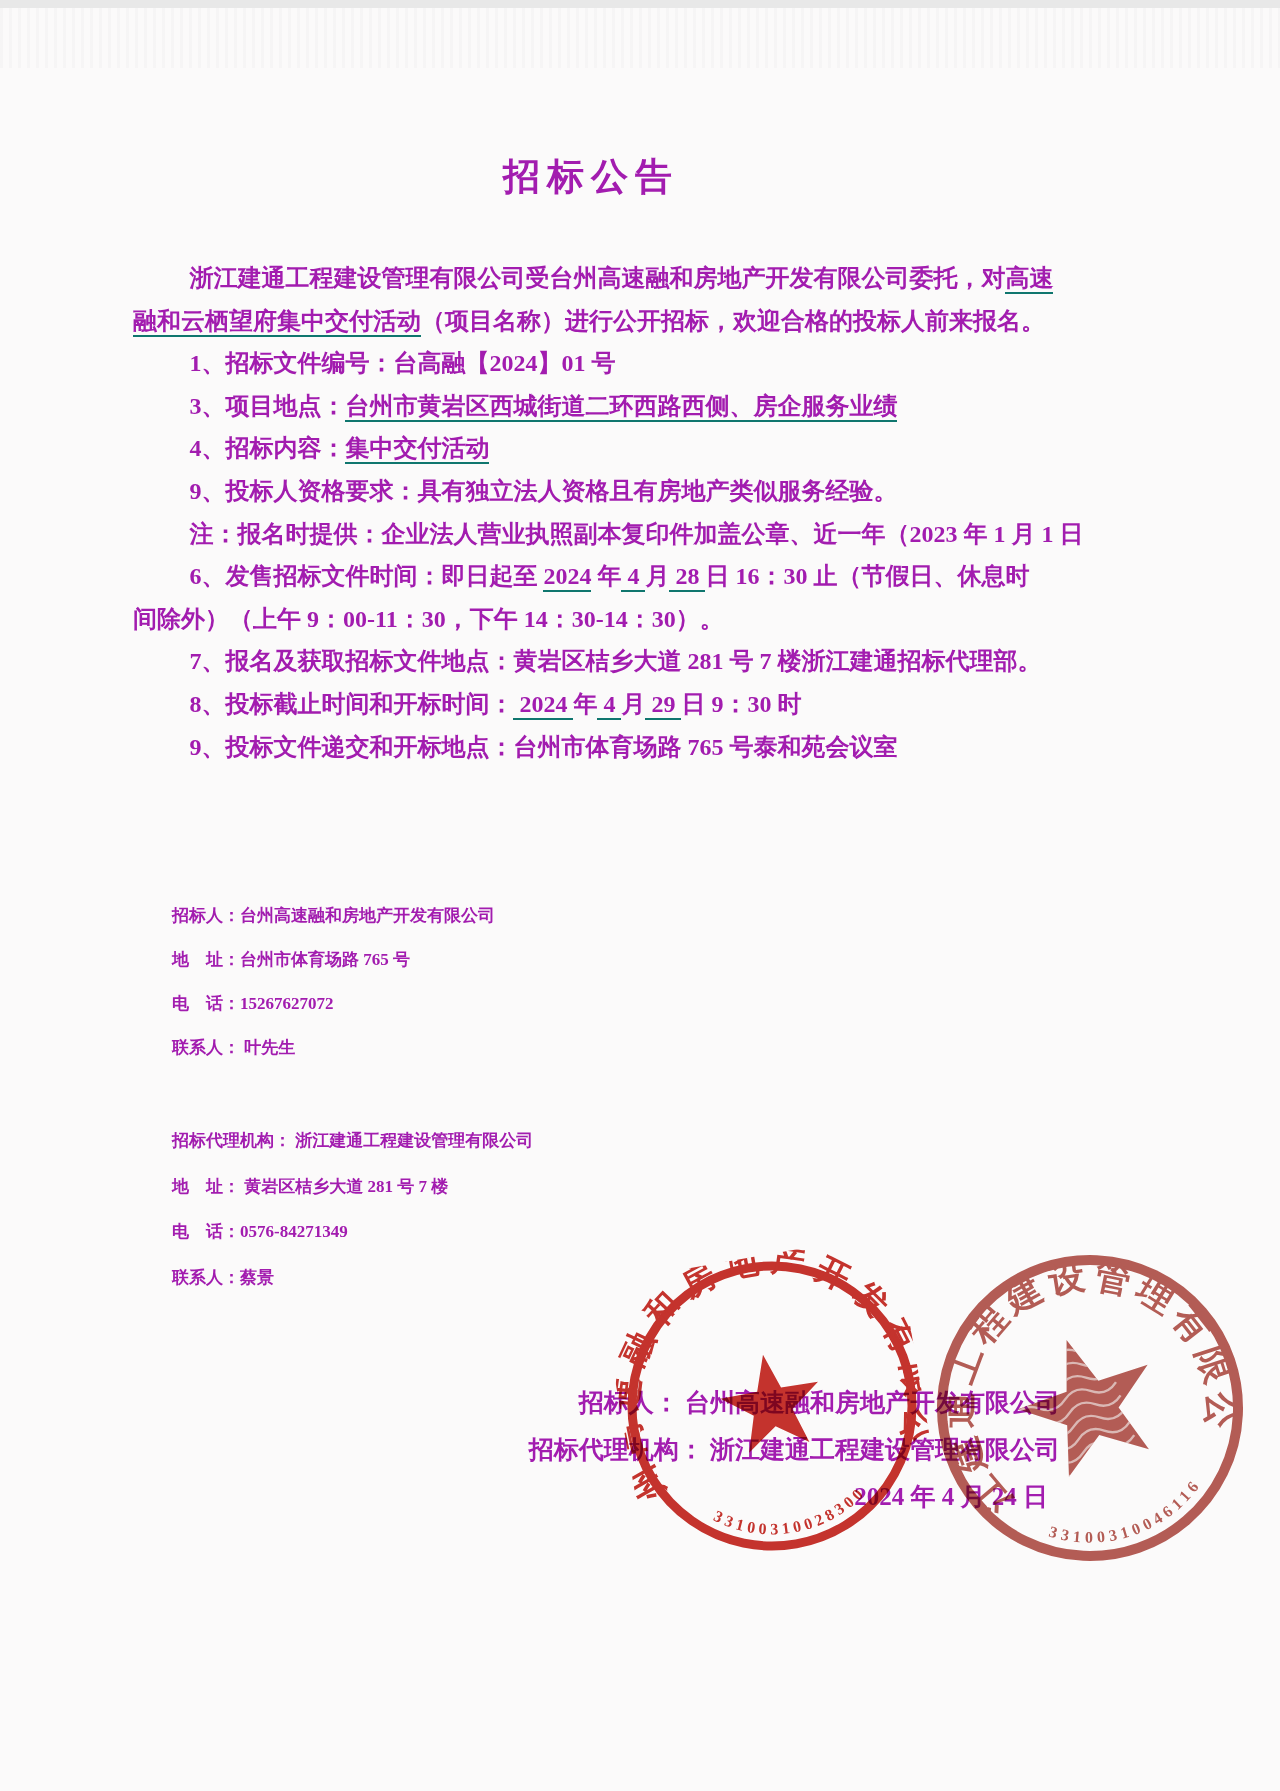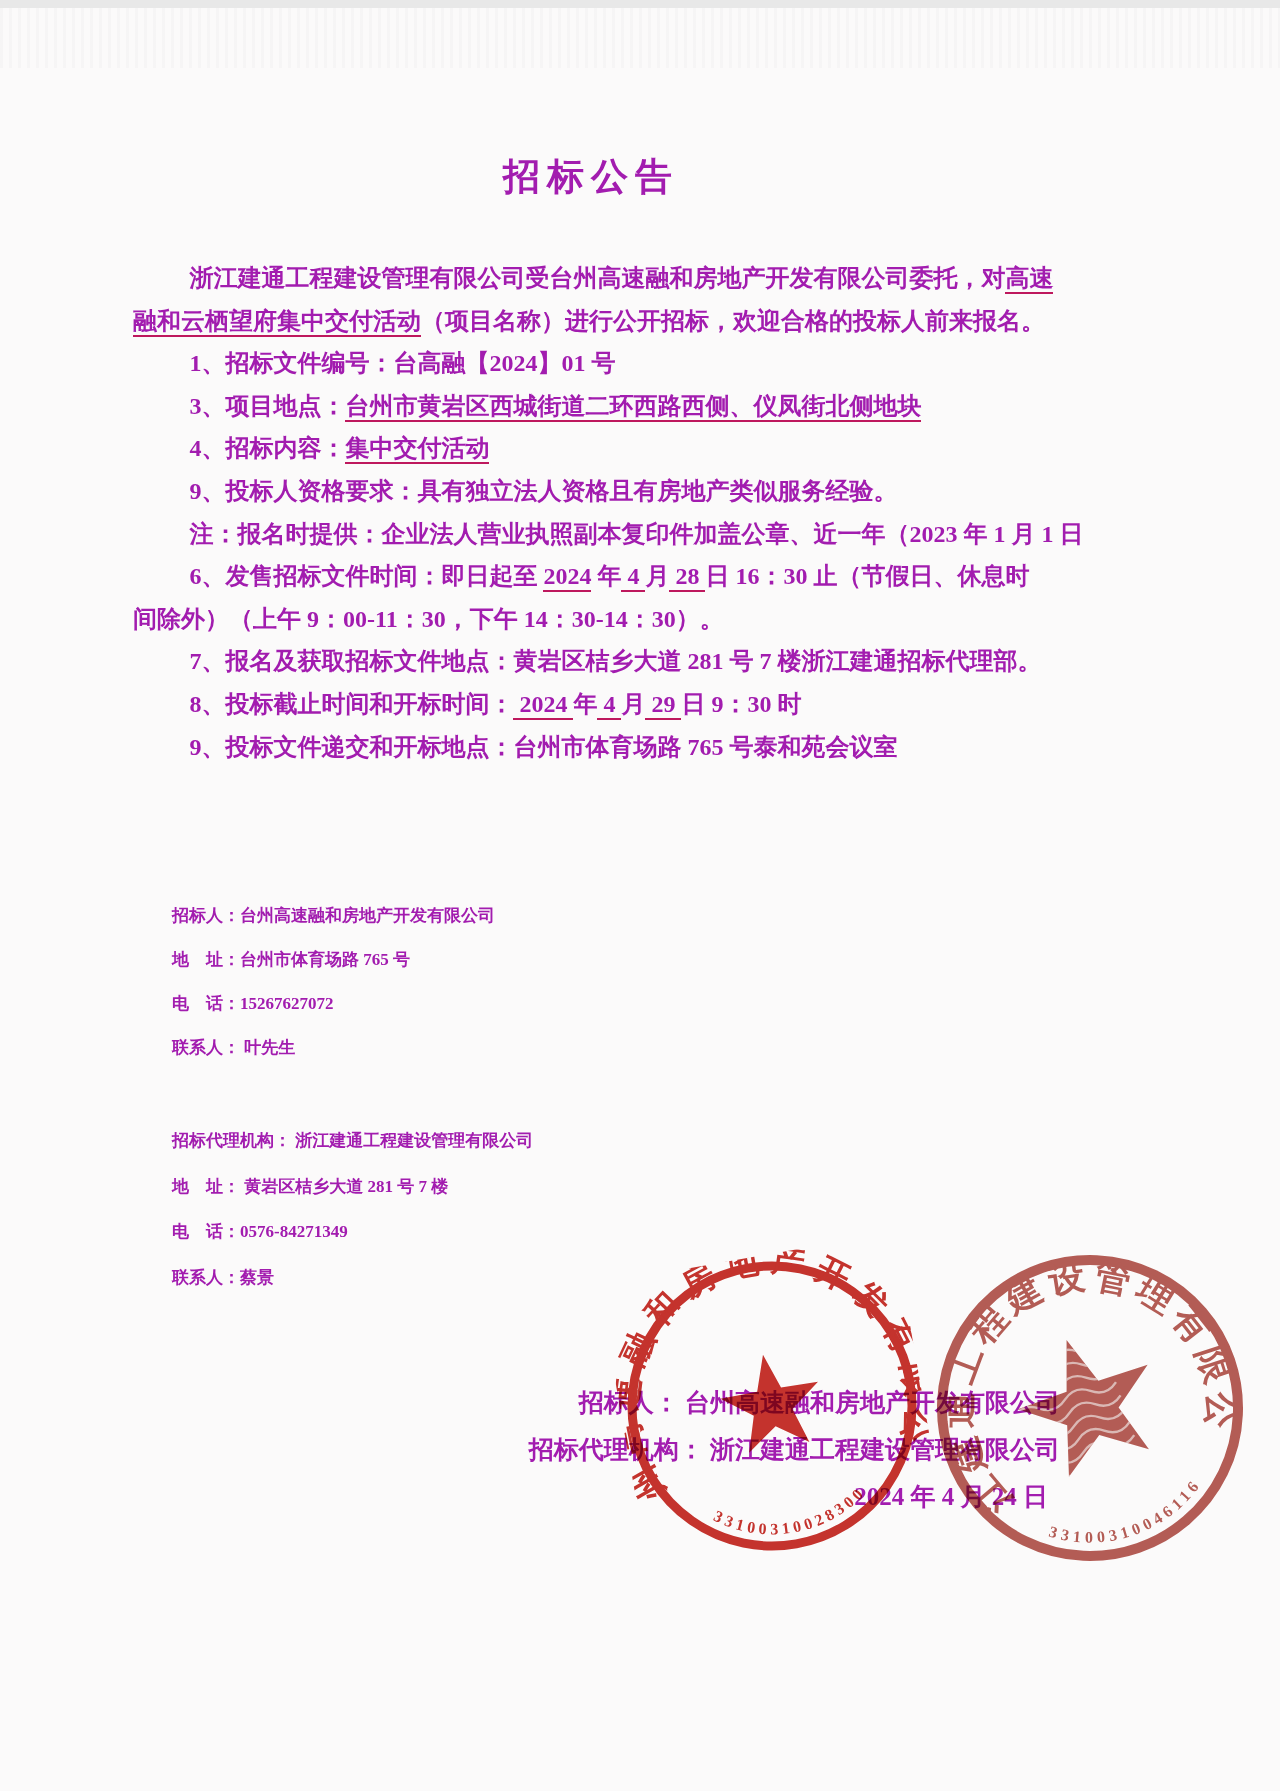--- a/index.html
+++ b/index.html
@@ -16,21 +16,21 @@
   .doc-title{
     position:absolute;top:144px;left:135px;width:912px;text-align:center;
     font-size:37px;letter-spacing:7px;
   }
   .body-lines{
     position:absolute;left:133px;top:249px;width:920px;
     font-size:24px;line-height:42.6px;
   }
   .bline{white-space:nowrap;height:42.6px;}
   .bline.ind{text-indent:2.35em;}
-  .u{border-bottom:2px solid #be185d;padding-bottom:1px;}
+  .u{border-bottom:2px solid #0f766e;padding-bottom:1px;}
   .contact{position:absolute;left:133px;font-size:17px;}
   .contact .cline{padding-left:2.3em;white-space:nowrap;}
   .contact.bidder{top:886px;line-height:44px;}
   .contact.agency{top:1110px;line-height:45.7px;}
   .signature{
     position:absolute;right:220px;top:1371px;text-align:right;
     font-size:25px;line-height:47px;white-space:nowrap;
   }
   .sig-date{padding-right:12px;}
   .seal{position:absolute;mix-blend-mode:multiply;opacity:.92;}
@@ -43,21 +43,21 @@
 
 <div class="page">
   <div class="scan-noise"></div>
 
   <div class="doc-title">招标公告</div>
 
   <div class="body-lines">
       <div class="bline ind"><span>浙江建通工程建设管理有限公司受台州高速融和房地产开发有限公司委托，对</span><span class="u">高速</span></div>
       <div class="bline"><span class="u">融和云栖望府集中交付活动</span><span>（项目名称）进行公开招标，欢迎合格的投标人前来报名。</span></div>
       <div class="bline ind"><span>1、招标文件编号：台高融【2024】01 号</span></div>
-      <div class="bline ind"><span>3、项目地点：</span><span class="u">台州市黄岩区西城街道二环西路西侧、仪凤街北侧地块</span></div>
+      <div class="bline ind"><span>3、项目地点：</span><span class="u">台州市黄岩区西城街道二环西路西侧、房企服务业绩</span></div>
       <div class="bline ind"><span>4、招标内容：</span><span class="u">集中交付活动</span></div>
       <div class="bline ind"><span>9、投标人资格要求：具有独立法人资格且有房地产类似服务经验。</span></div>
       <div class="bline ind"><span>注：报名时提供：企业法人营业执照副本复印件加盖公章、近一年（2023 年 1 月 1 日</span></div>
       <div class="bline ind"><span>6、发售招标文件时间：即日起至 </span><span class="u">2024</span><span> 年</span><span class="u"> 4 </span><span>月</span><span class="u"> 28 </span><span>日 16：30 止（节假日、休息时</span></div>
       <div class="bline"><span>间除外）（上午 9：00-11：30，下午 14：30-14：30）。</span></div>
       <div class="bline ind"><span>7、报名及获取招标文件地点：黄岩区桔乡大道 281 号 7 楼浙江建通招标代理部。</span></div>
       <div class="bline ind"><span>8、投标截止时间和开标时间：</span><span class="u"> 2024 </span><span>年</span><span class="u"> 4 </span><span>月</span><span class="u"> 29 </span><span>日 9：30 时</span></div>
       <div class="bline ind"><span>9、投标文件递交和开标地点：台州市体育场路 765 号泰和苑会议室</span></div>
     </div>
 

